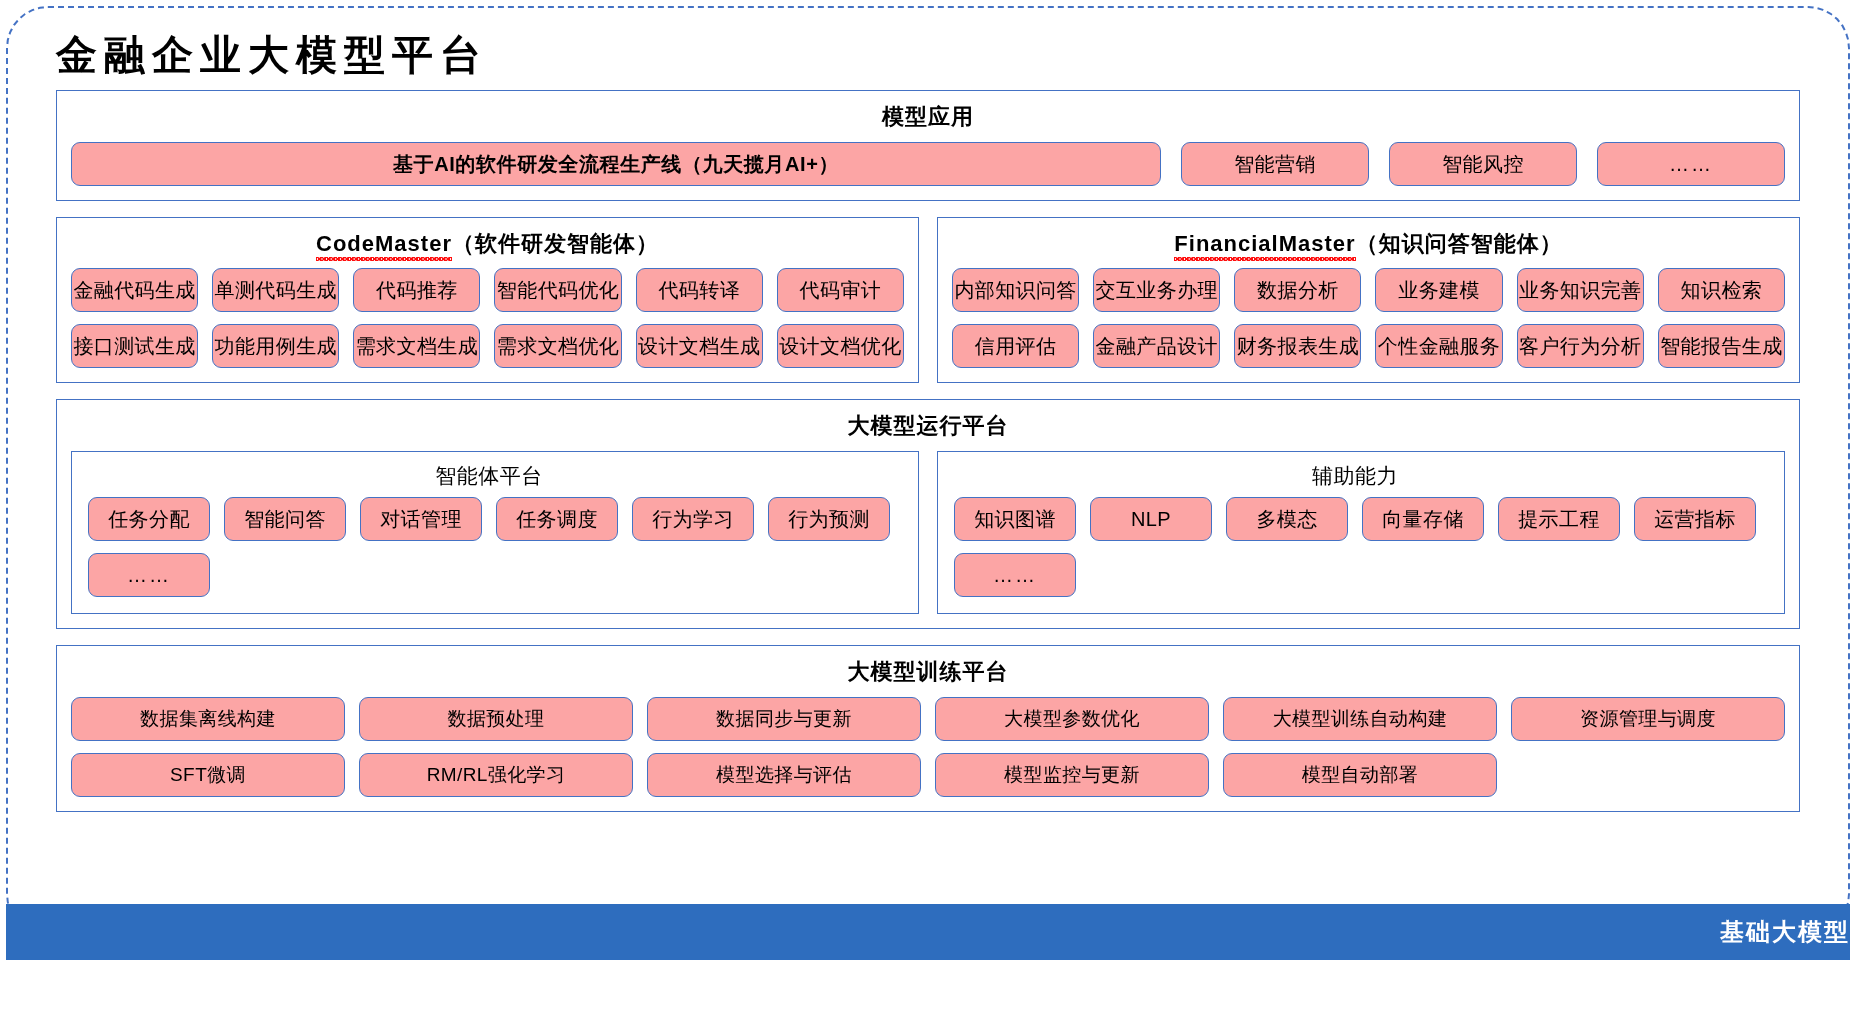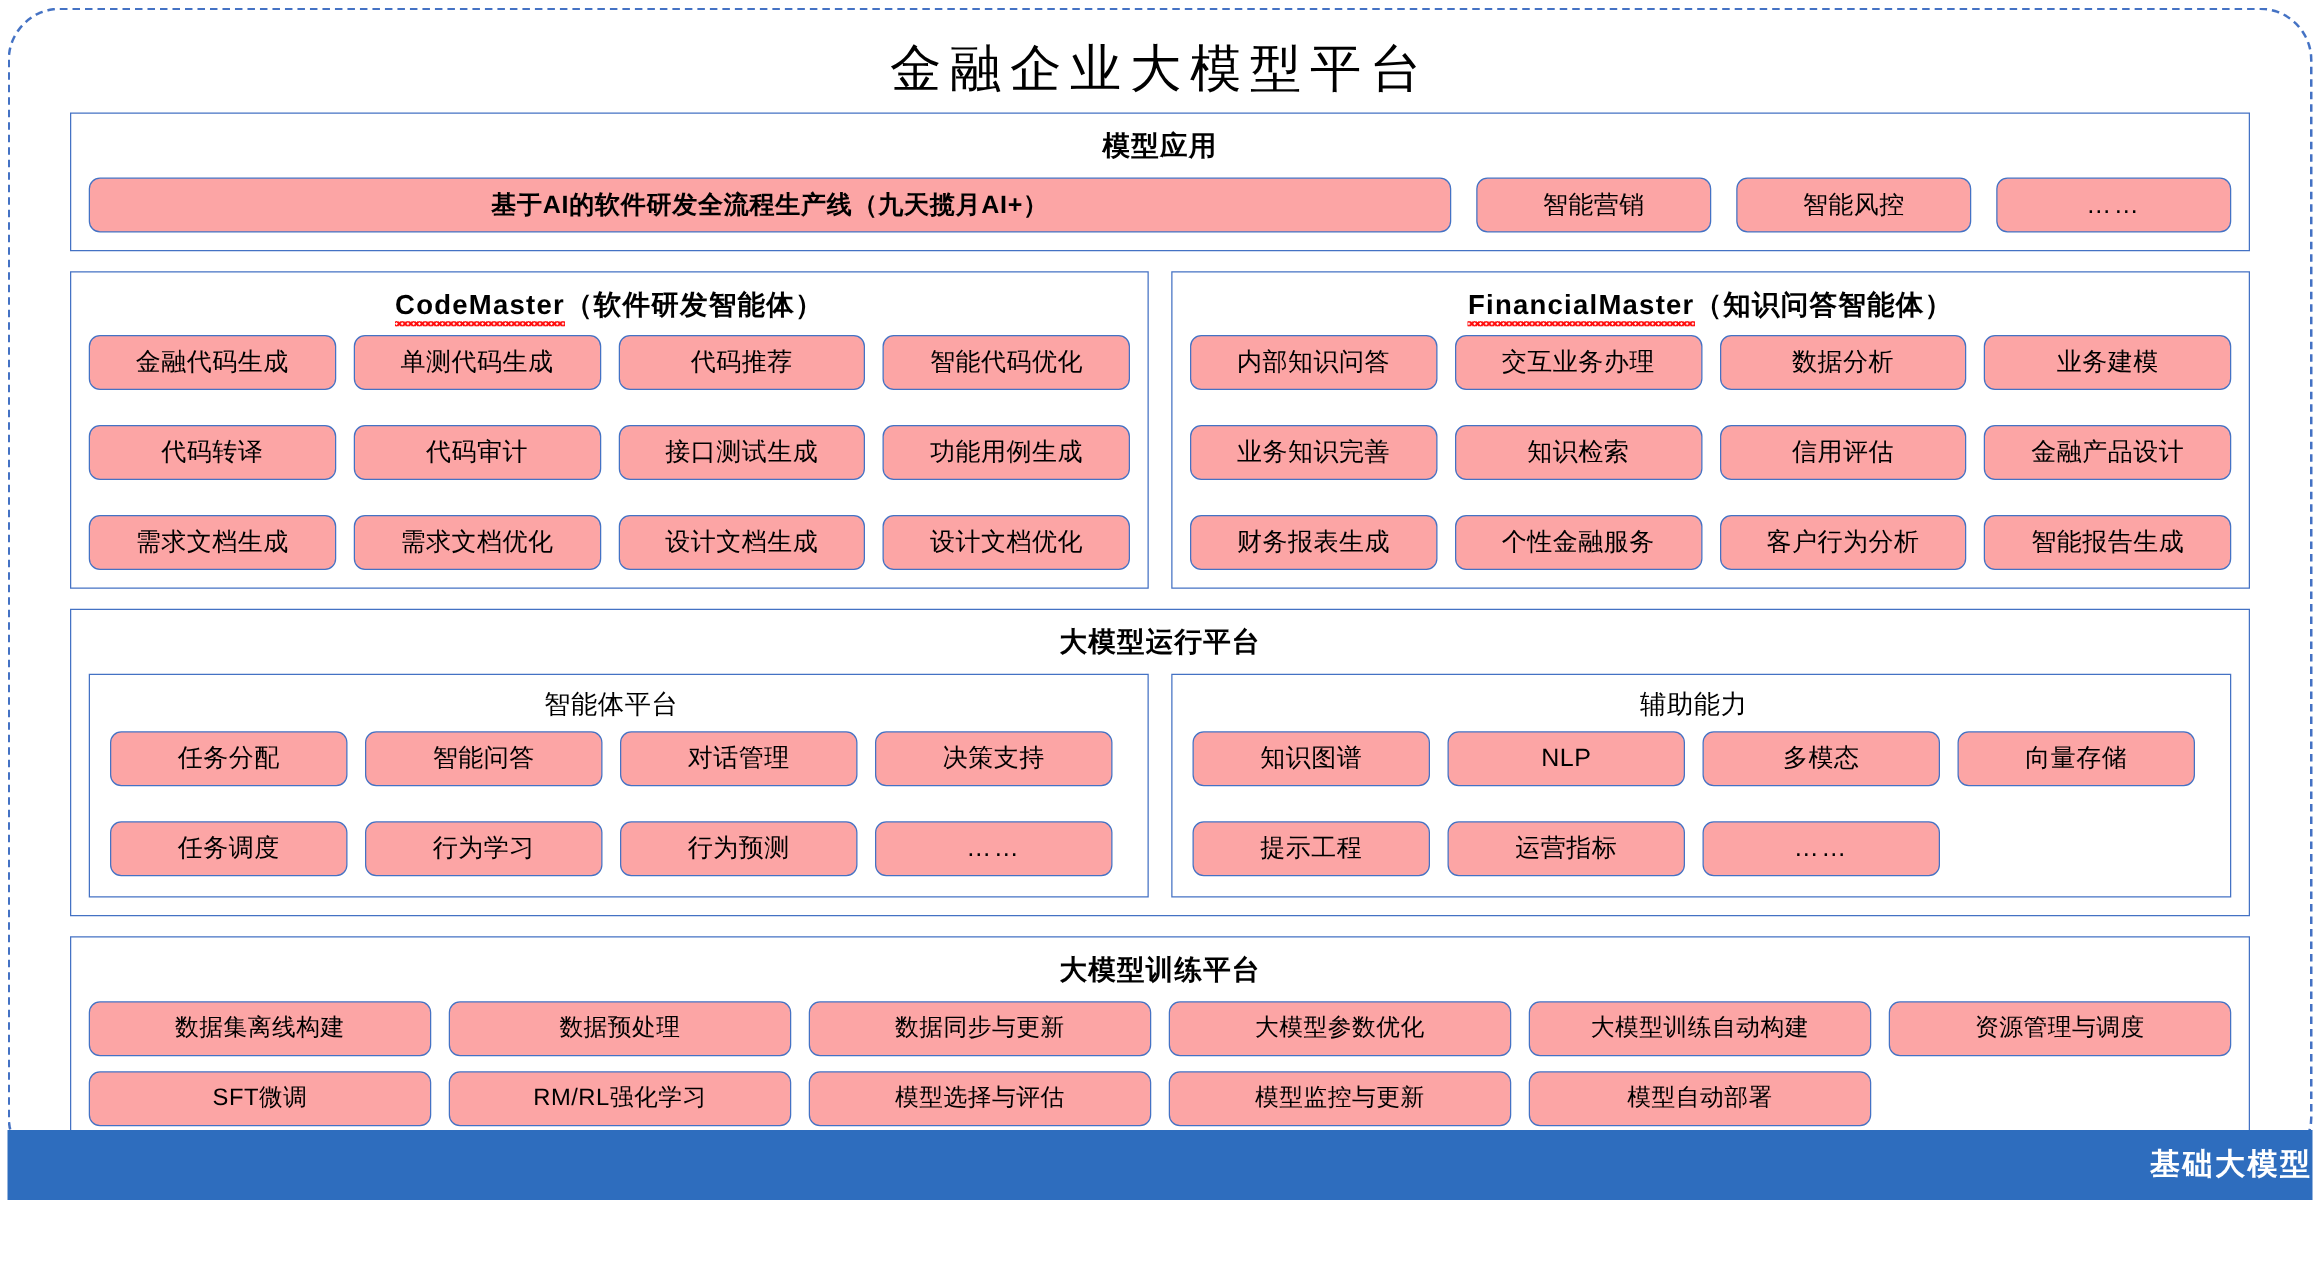--- a/index.html
+++ b/index.html
@@ -43,25 +43,24 @@
     right: 0;
     bottom: 0;
     padding: 18px 48px 14px 48px;
     box-sizing: border-box;
     display: flex;
     flex-direction: column;
   }
 
   
   .main-title {
-    text-align: center;
     font-family: "DejaVu Serif", "Liberation Serif", serif;
     font-size: 41px;
     line-height: 1.22;
-    font-weight: 400;
+    font-weight: 700;
     letter-spacing: 7px;
     color: #000000;
     padding: 4px 0 10px 0;
     white-space: nowrap;
   }
 
   
   .panel {
     border: 1.4px solid #4472C4;
     background: #ffffff;
@@ -155,22 +154,22 @@
     display: flex;
     gap: 18px;
     margin-bottom: 16px;
   }
   .sec-masters > .panel {
     flex: 1 1 0;
     min-width: 0;
   }
   .grid4 {
     display: grid;
-    grid-template-columns: repeat(4, 1fr);
-    gap: 28px 14px;
+    grid-template-columns: repeat(6, 1fr);
+    gap: 12px 14px;
   }
 
   
   .sec-runtime {
     margin-bottom: 16px;
   }
   .runtime-cols {
     display: flex;
     gap: 18px;
   }
@@ -274,21 +273,20 @@
       <div class="panel sec-runtime">
         <div class="panel-title">大模型运行平台</div>
         <div class="runtime-cols">
 
           <div class="subpanel">
             <div class="panel-title sub">智能体平台</div>
             <div class="grid4">
               <div class="chip">任务分配</div>
               <div class="chip">智能问答</div>
               <div class="chip">对话管理</div>
-              <div class="chip">决策支持</div>
               <div class="chip">任务调度</div>
               <div class="chip">行为学习</div>
               <div class="chip">行为预测</div>
               <div class="chip dots">……</div>
             </div>
           </div>
 
           <div class="subpanel">
             <div class="panel-title sub">辅助能力</div>
             <div class="grid4">

